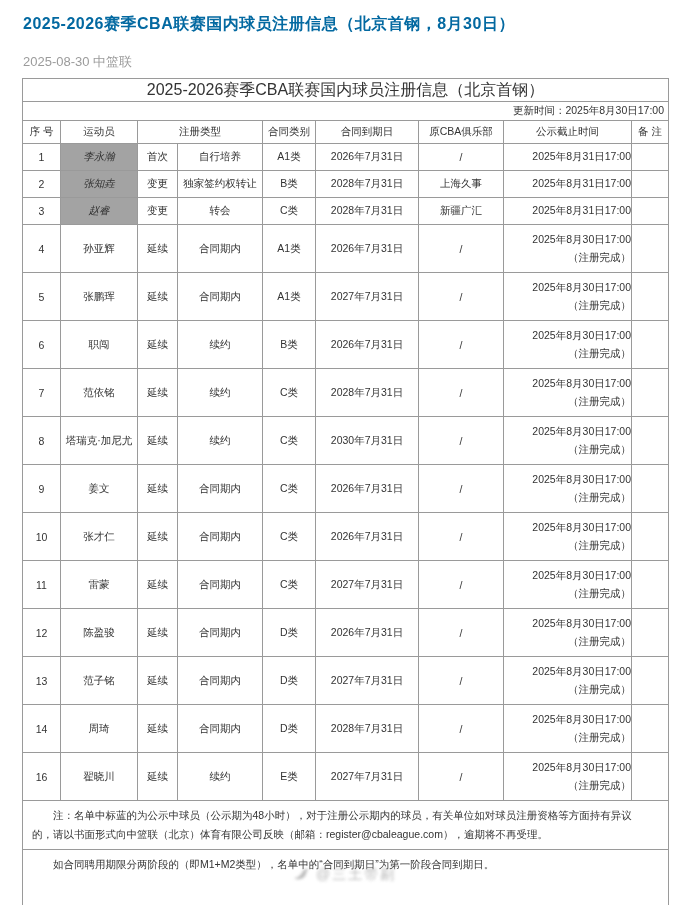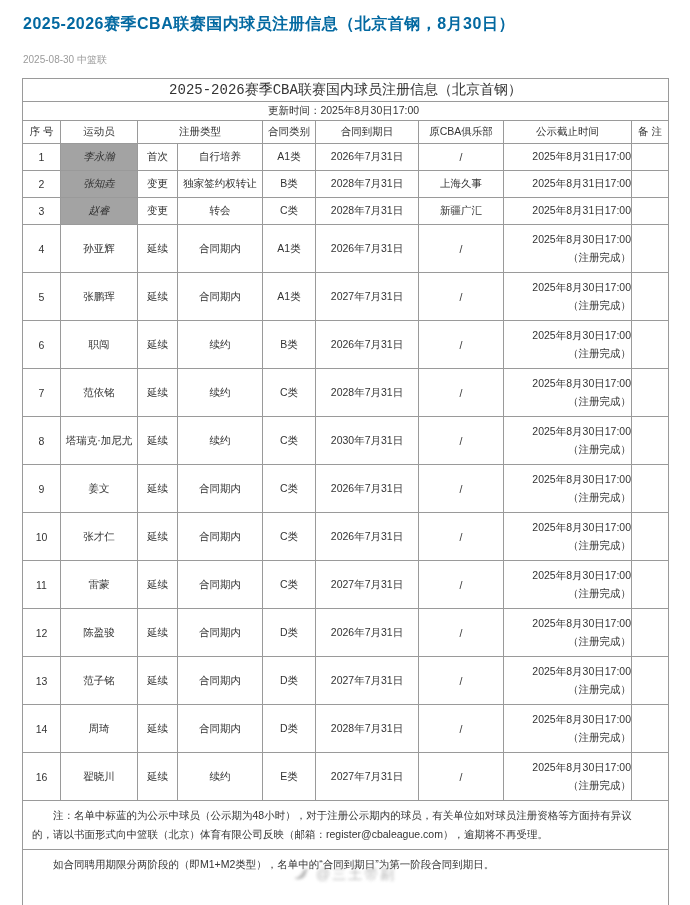--- a/index.html
+++ b/index.html
@@ -6,33 +6,33 @@
   body{
     width:690px;height:905px;overflow:hidden;position:relative;
     background:#ffffff;color:#333;
     font-family:"Liberation Sans","DejaVu Sans",sans-serif;
   }
   .article-title{
     position:absolute;left:23px;top:13px;width:650px;
     font-size:16px;font-weight:bold;color:#0369a1;letter-spacing:.5px;line-height:1.4;
   }
   .article-meta{
-    position:absolute;left:23px;top:53px;font-size:10px;color:#9b9b9b;
+    position:absolute;left:23px;top:53px;font-size:13px;color:#9b9b9b;
   }
   table.reg{
     position:absolute;left:22px;top:78px;width:646px;
     border-collapse:collapse;table-layout:fixed;
     font-size:10.5px;color:#333;
   }
   table.reg td,table.reg th{
     border:1px solid #9a9a9a;text-align:center;vertical-align:middle;
     padding:0;font-weight:normal;overflow:hidden;
   }
-  tr.caption-row td{height:22px;font-size:14px;color:#333;font-family:Liberation Mono, monospace;}
-  tr.update-row td{height:18px;text-align:center;padding-right:4px;font-size:10.5px;}
+  tr.caption-row td{height:22px;font-size:16px;color:#333;}
+  tr.update-row td{height:18px;text-align:right;padding-right:4px;font-size:10.5px;}
   tr.header-row td{height:22px;}
   tr.data-row td{height:26px;}
   tr.data-row.tall td{height:47px;}
   td.hl{background:#a3a3a3;font-style:italic;}
   td.deadline div{line-height:1.7;text-align:right;}
   tr.note-row td{
     text-align:left;padding:5px 22px 4px 9px;line-height:1.85;
     text-indent:2em;font-size:10.5px;color:#333;
   }
   tr.note-row.last td{border-bottom:none;height:60px;vertical-align:top;}

